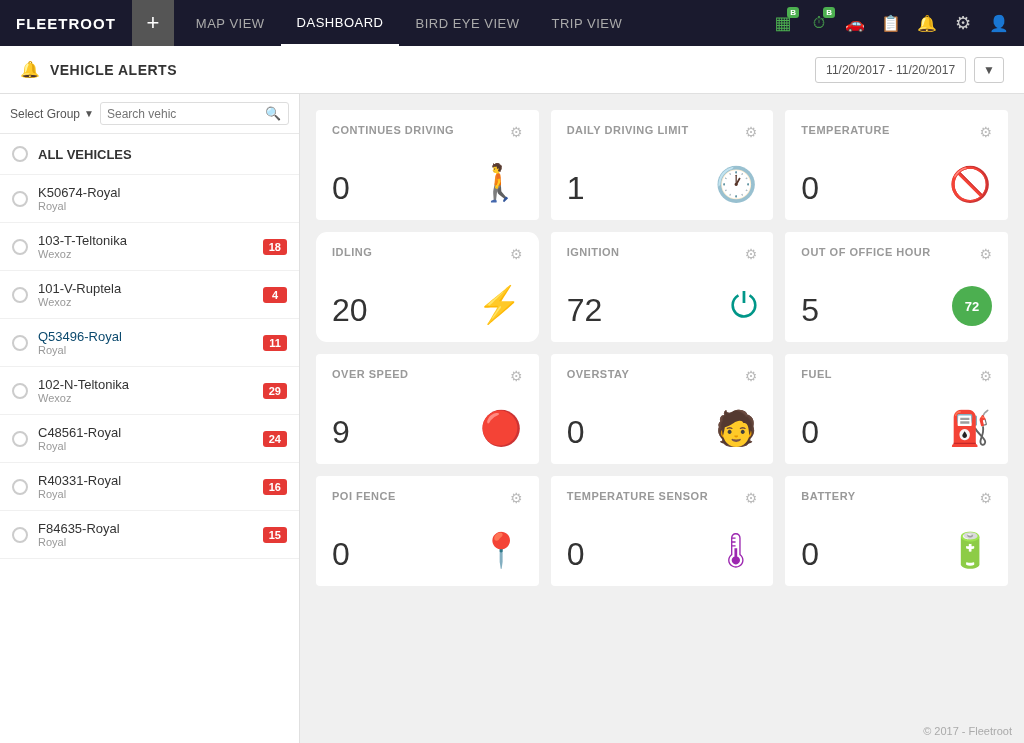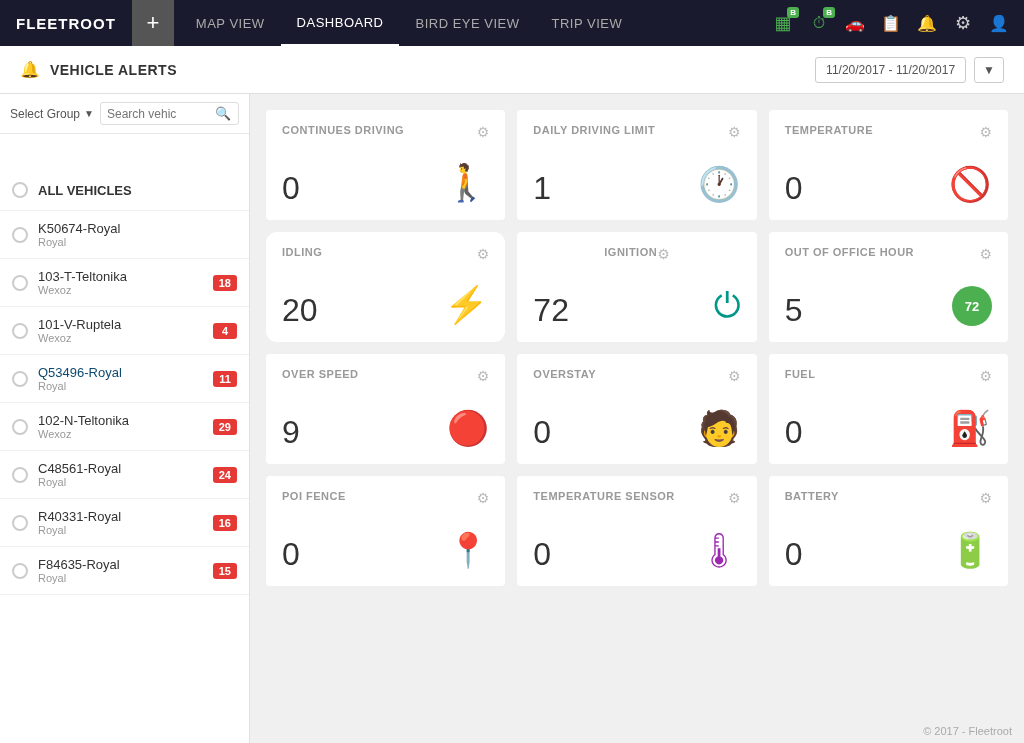--- a/index.html
+++ b/index.html
@@ -42,21 +42,21 @@
     <span style="font-size:14px;font-weight:700;letter-spacing:0.5px;color:#333;">VEHICLE ALERTS</span>
   </div>
   <div style="display:flex;align-items:center;gap:8px;">
     <button style="border:1px solid #ccc;padding:5px 10px;font-size:12px;border-radius:3px;color:#555;background:#fff;cursor:pointer;">11/20/2017 - 11/20/2017</button>
     <button style="border:1px solid #ccc;padding:5px 8px;font-size:12px;border-radius:3px;color:#555;background:#fff;cursor:pointer;">▼</button>
   </div>
 </div>
 
 <div style="display:flex;height:calc(743px - 46px - 48px);">
 
-  <div style="width:250px;background:#fff;border-right:1px solid #e0e0e0;display:flex;flex-direction:column;overflow:hidden;gap:36px;">
+  <div style="width:300px;background:#fff;border-right:1px solid #e0e0e0;display:flex;flex-direction:column;overflow:hidden;">
     <div style="display:flex;align-items:center;padding:8px 10px;gap:6px;border-bottom:1px solid #e8e8e8;">
       <button style="display:flex;align-items:center;gap:4px;font-size:12px;color:#555;cursor:pointer;border:none;background:none;padding:0;">
         <span>Select Group</span>
         <span style="font-size:10px;">▼</span>
       </button>
       <div style="display:flex;align-items:center;border:1px solid #ddd;border-radius:3px;padding:3px 6px;flex:1;">
         <input style="border: none; outline: none; font-size: 12px; width: 100%; color: rgb(85, 85, 85);" type="text" placeholder="Search vehic">
         <span style="color:#aaa;font-size:13px;cursor:pointer;">🔍</span>
       </div>
     </div>
@@ -174,21 +174,21 @@
           <span style="font-size:11px;font-weight:600;color:#999;letter-spacing:0.5px;">IDLING</span>
           <span style="color:#bbb;font-size:14px;cursor:pointer;">⚙</span>
         </div>
         <div style="display:flex;justify-content:space-between;align-items:flex-end;flex:1;">
           <span style="font-size:32px;font-weight:400;color:#333;line-height:1;">20</span>
           <span style="font-size:36px;color:#4caf50;">⚡</span>
         </div>
       </div>
 
       <div style="background:#fff;border-radius:4px;padding:14px 16px 16px;display:flex;flex-direction:column;min-height:110px;">
-        <div style="display:flex;justify-content:center;align-items:flex-start;margin-bottom:8px;">
+        <div style="display:flex;justify-content:space-between;align-items:flex-start;margin-bottom:8px;">
           <span style="font-size:11px;font-weight:600;color:#999;letter-spacing:0.5px;">IGNITION</span>
           <span style="color:#bbb;font-size:14px;cursor:pointer;">⚙</span>
         </div>
         <div style="display:flex;justify-content:space-between;align-items:flex-end;flex:1;">
           <span style="font-size:32px;font-weight:400;color:#333;line-height:1;">72</span>
           <span style="font-size:34px;color:#009688;">⏻</span>
         </div>
       </div>
 
       <div style="background:#fff;border-radius:4px;padding:14px 16px 16px;display:flex;flex-direction:column;min-height:110px;">

